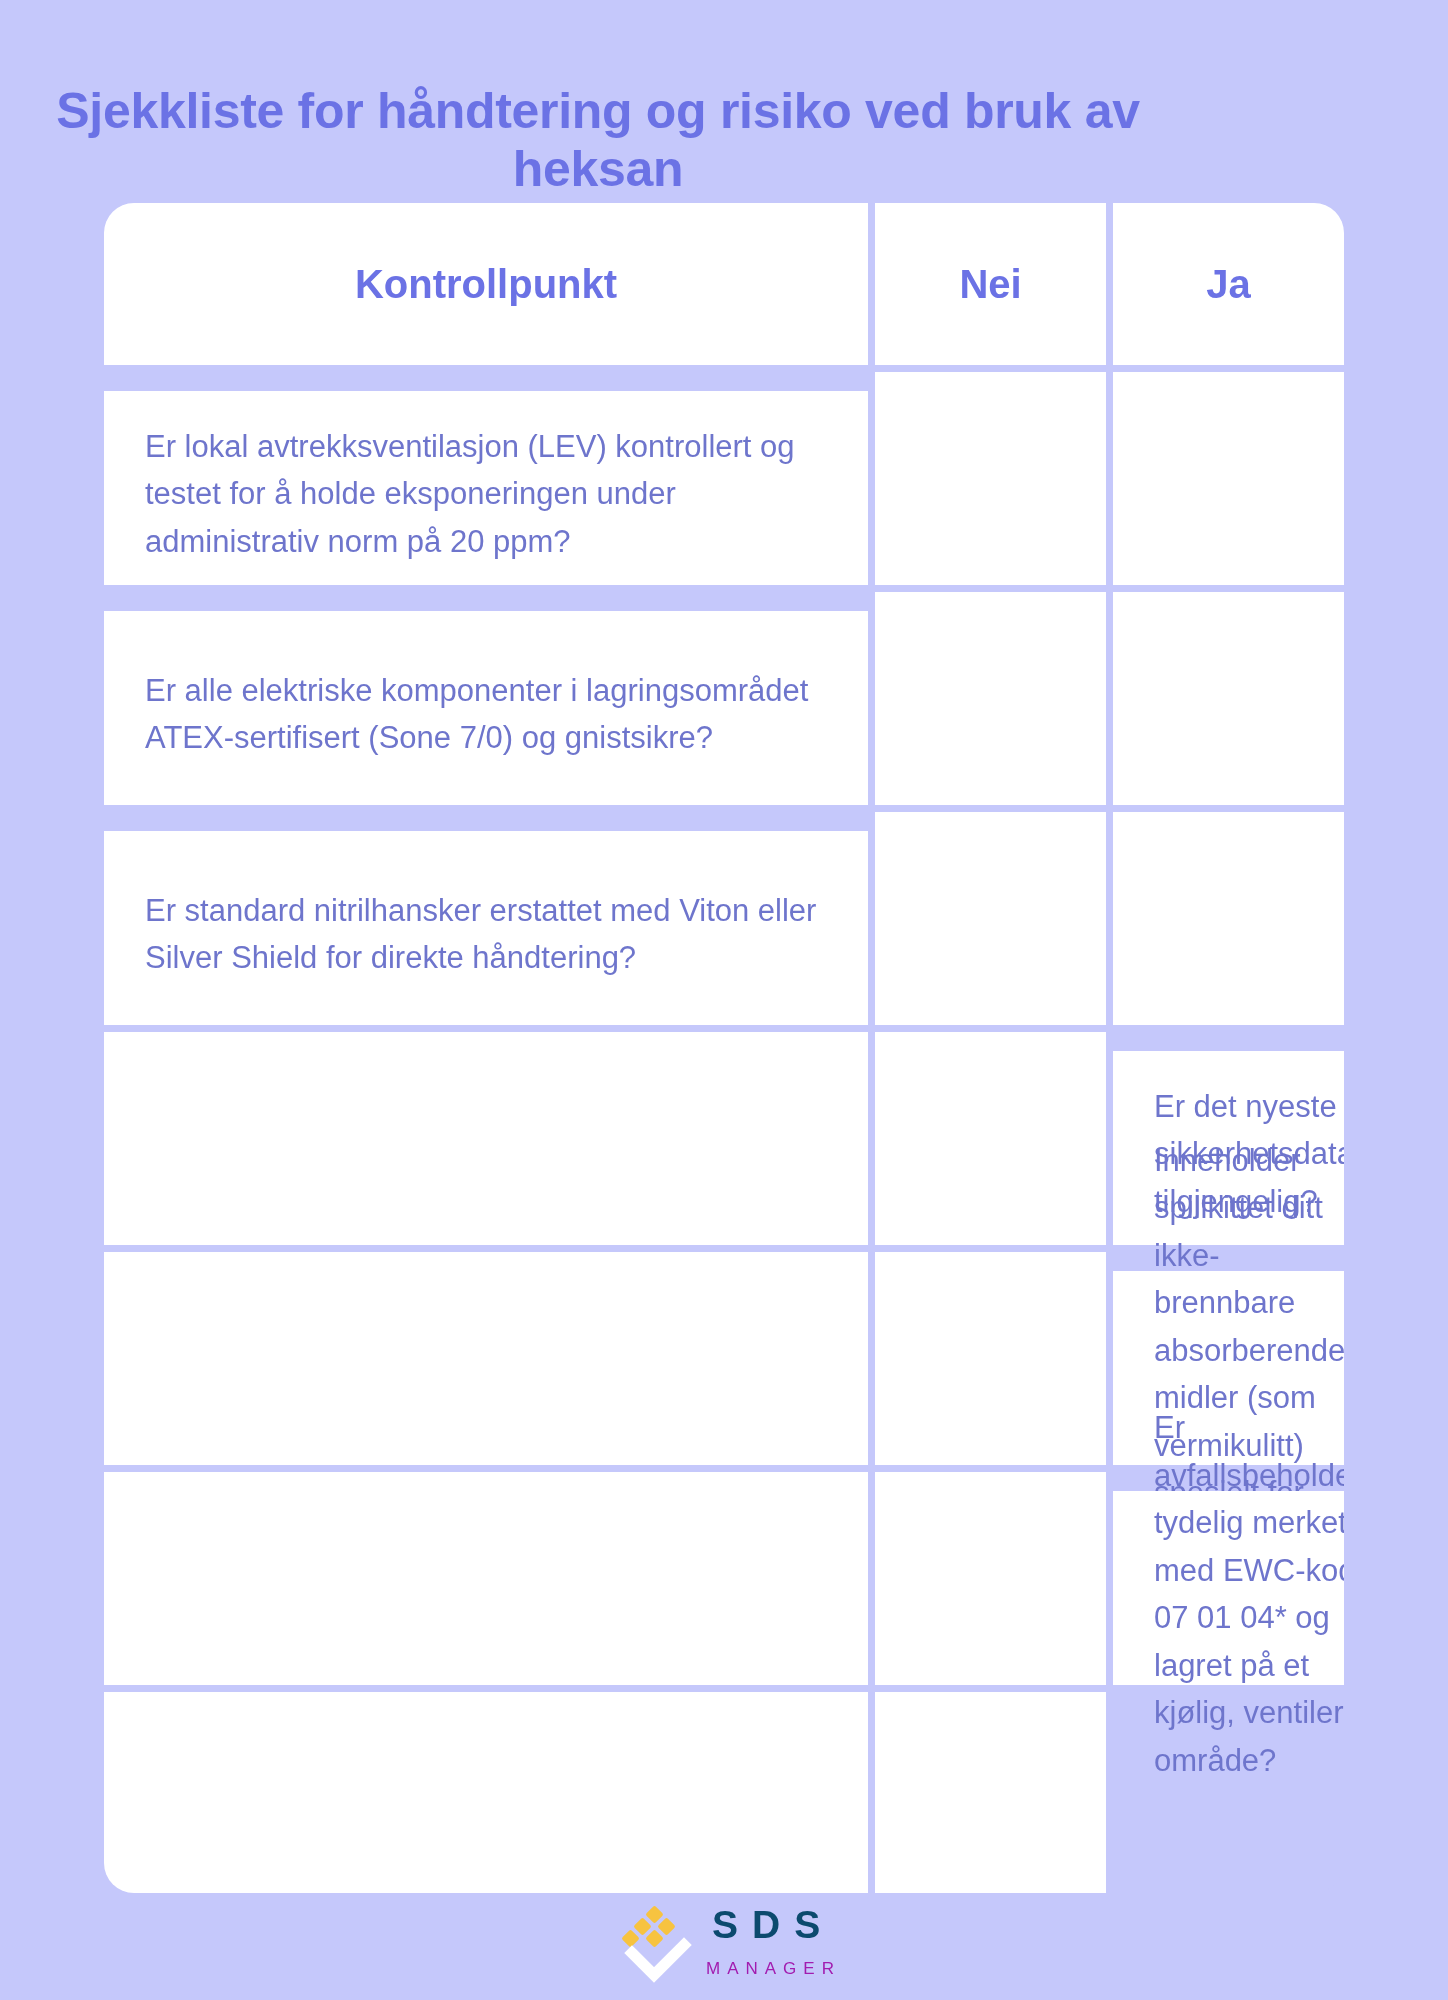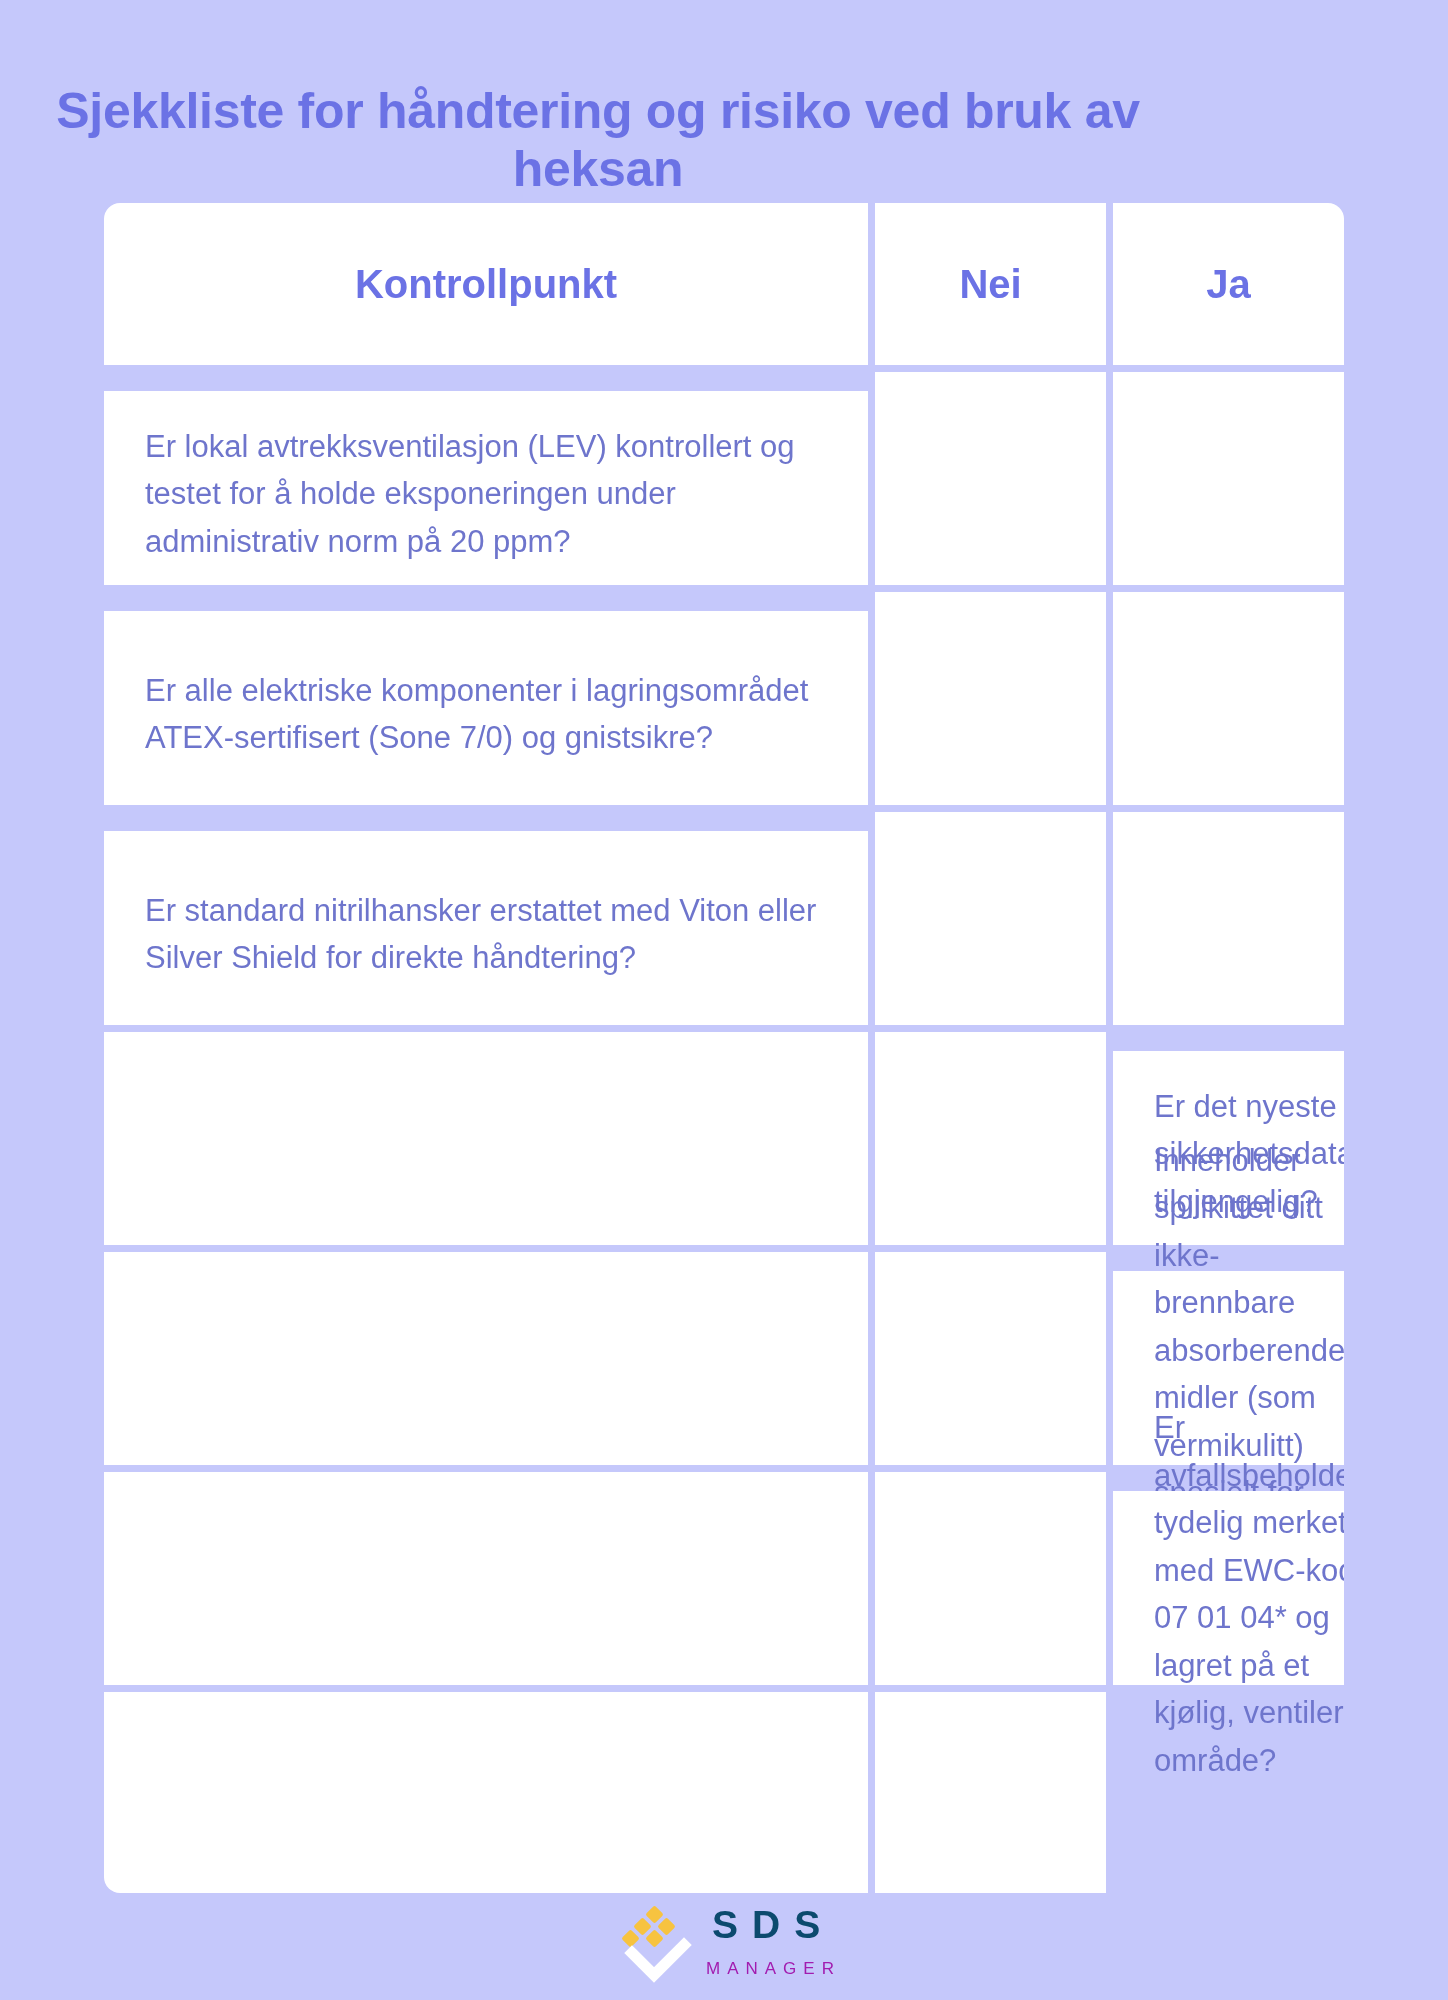--- a/index.html
+++ b/index.html
@@ -6,21 +6,21 @@
   body {
     width:1448px; height:2000px; background:#C5C8FB; position:relative; overflow:hidden;
     font-family:"Liberation Sans", "DejaVu Sans", sans-serif;
   }
   .title {
     position:absolute; left:0; top:82px; width:1196px; text-align:center;
     font-size:50px; font-weight:bold; color:#6B72E5; letter-spacing:-0.3px;
   }
   .card {
     position:absolute; left:104px; top:203px; width:1240px; height:1690px;
-    border-radius:16px; overflow:hidden; background:#C5C8FB;
+    border-radius:30px; overflow:hidden; background:#C5C8FB;
     display:grid;
     grid-template-columns:764px 231px 231px;
     grid-template-rows:162px repeat(7, 213px);
     column-gap:7px; row-gap:7px;
   }
   .cell { background:#ffffff; }
   .head {
     display:flex; align-items:center; justify-content:center;
     font-size:40px; font-weight:bold; color:#6B72E5;
   }

